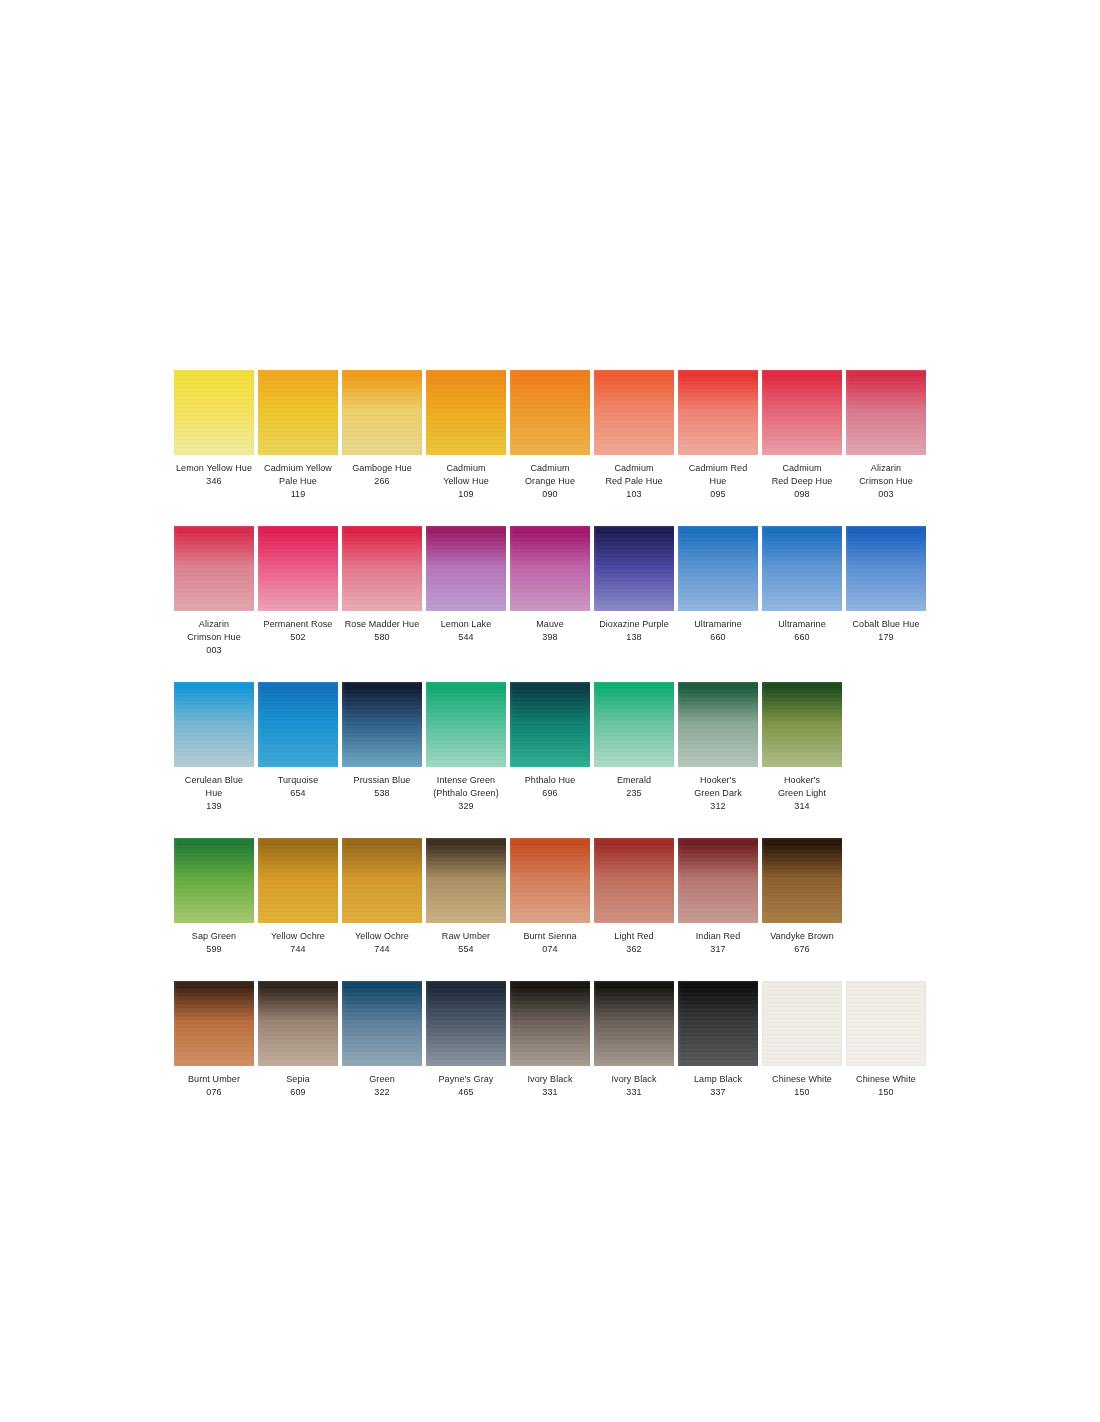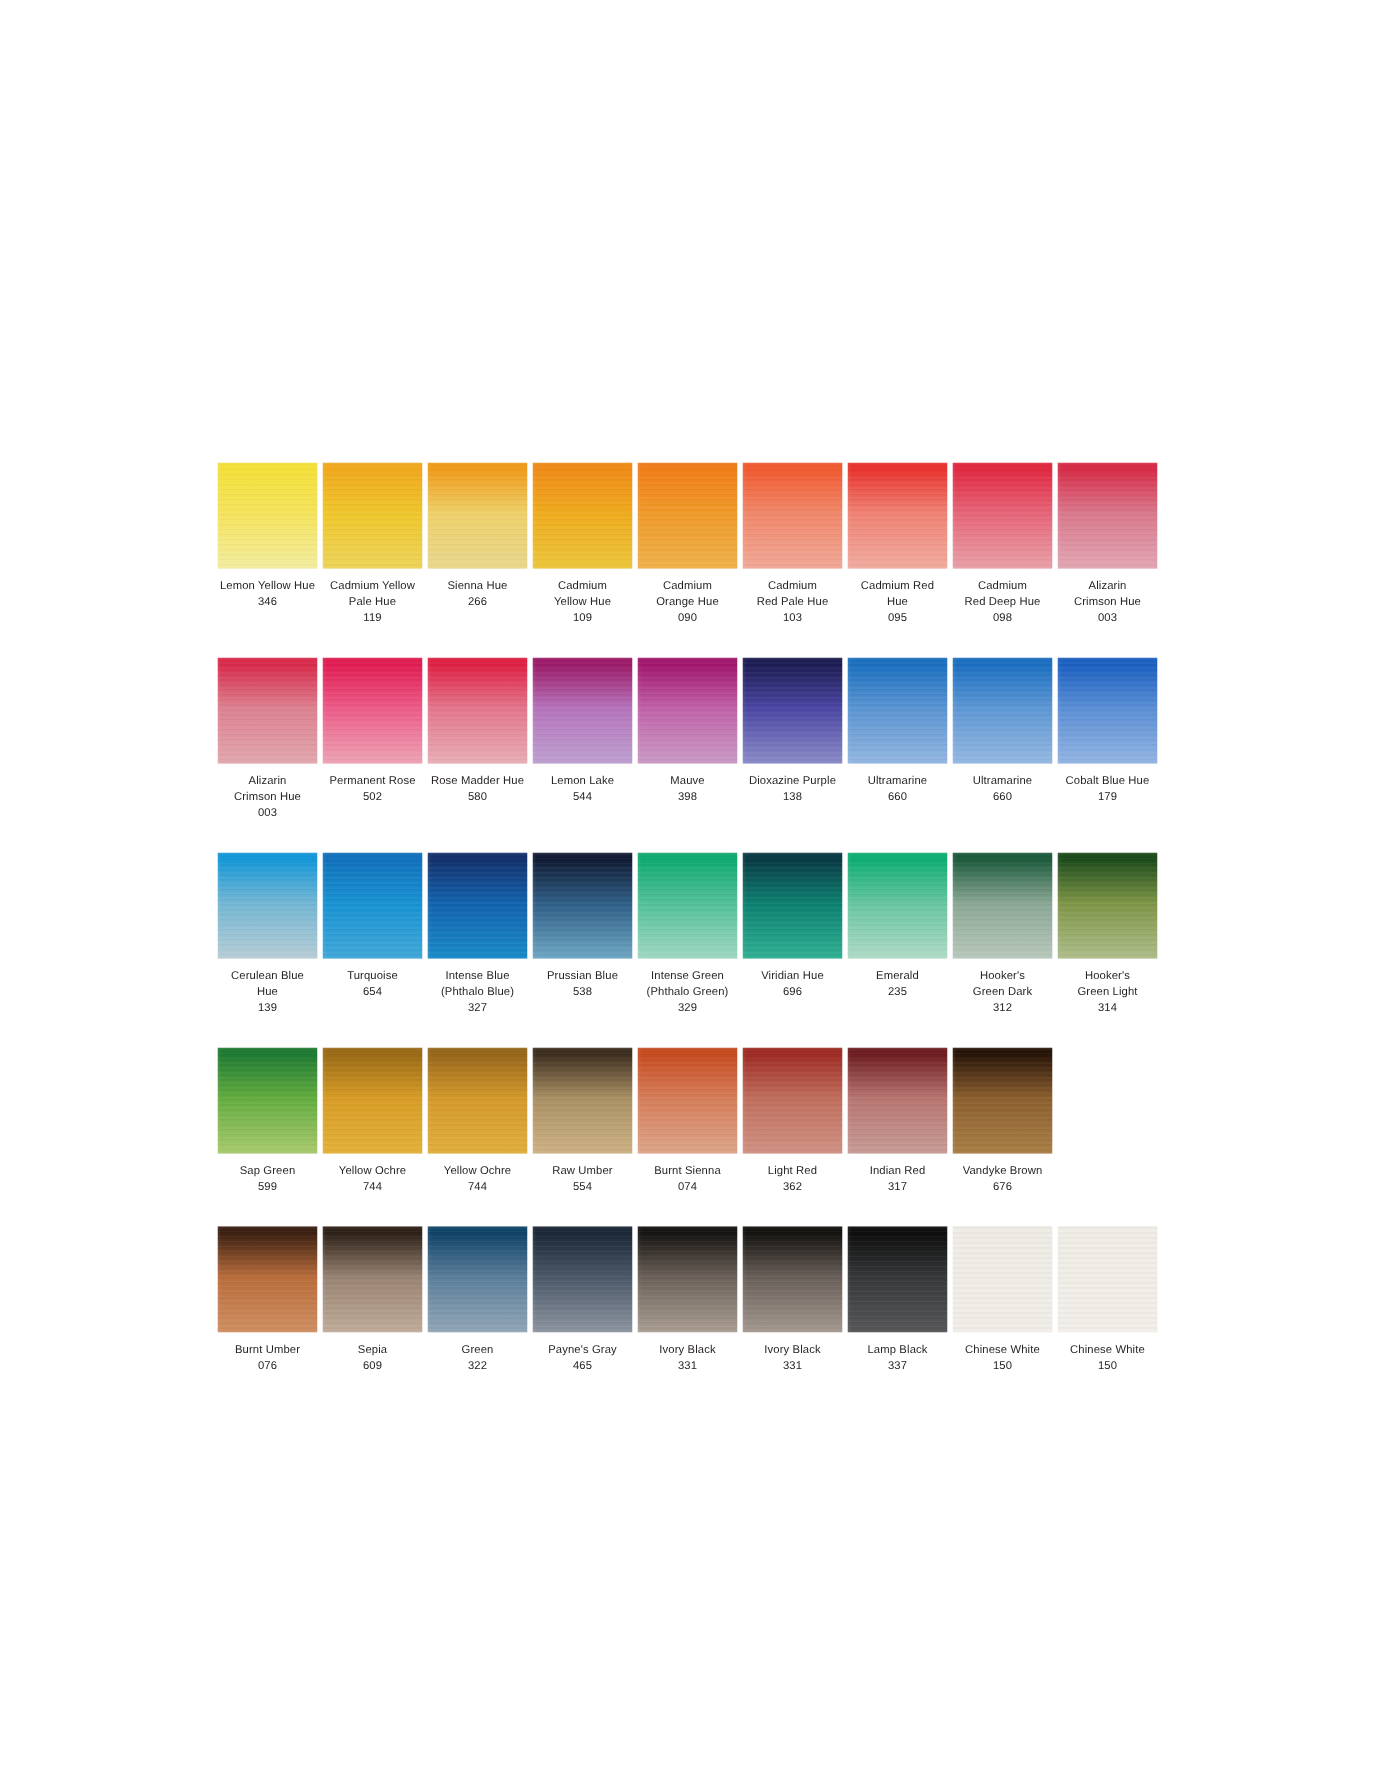--- a/index.html
+++ b/index.html
@@ -118,21 +118,21 @@
             <span class="swatch-code">119</span>
           </div>
         </div>
         <div class="swatch-cell">
           <div class="swatch-chip">
             <div class="grad" style="background: linear-gradient(rgb(239, 155, 24) 0%, rgb(239, 155, 24) 6%, rgb(238, 208, 106) 48%, rgb(233, 215, 140) 100%);"></div>
             <div class="texture"></div>
             <div class="edge"></div>
           </div>
           <div class="swatch-label">
-            <span class="swatch-name">Sienna Hue</span>
+            <span class="swatch-name">Gamboge Hue</span>
             <span class="swatch-code">266</span>
           </div>
         </div>
         <div class="swatch-cell">
           <div class="swatch-chip">
             <div class="grad" style="background: linear-gradient(rgb(239, 139, 24) 0%, rgb(239, 139, 24) 6%, rgb(238, 171, 30) 48%, rgb(236, 197, 59) 100%);"></div>
             <div class="texture"></div>
             <div class="edge"></div>
           </div>
           <div class="swatch-label">
@@ -325,32 +325,20 @@
             <div class="texture"></div>
             <div class="edge"></div>
           </div>
           <div class="swatch-label">
             <span class="swatch-name">Turquoise</span>
             <span class="swatch-code">654</span>
           </div>
         </div>
         <div class="swatch-cell">
           <div class="swatch-chip">
-            <div class="grad" style="background: linear-gradient(rgb(19, 48, 108) 0%, rgb(19, 48, 108) 6%, rgb(17, 98, 173) 48%, rgb(26, 139, 200) 100%);"></div>
-            <div class="texture"></div>
-            <div class="edge"></div>
-          </div>
-          <div class="swatch-label">
-            <span class="swatch-name">Intense Blue
-(Phthalo Blue)</span>
-            <span class="swatch-code">327</span>
-          </div>
-        </div>
-        <div class="swatch-cell">
-          <div class="swatch-chip">
             <div class="grad" style="background: linear-gradient(rgb(16, 27, 51) 0%, rgb(16, 27, 51) 6%, rgb(46, 94, 134) 48%, rgb(110, 167, 196) 100%);"></div>
             <div class="texture"></div>
             <div class="edge"></div>
           </div>
           <div class="swatch-label">
             <span class="swatch-name">Prussian Blue</span>
             <span class="swatch-code">538</span>
           </div>
         </div>
         <div class="swatch-cell">
@@ -365,21 +353,21 @@
             <span class="swatch-code">329</span>
           </div>
         </div>
         <div class="swatch-cell">
           <div class="swatch-chip">
             <div class="grad" style="background: linear-gradient(rgb(10, 58, 68) 0%, rgb(10, 58, 68) 6%, rgb(12, 128, 112) 48%, rgb(48, 176, 147) 100%);"></div>
             <div class="texture"></div>
             <div class="edge"></div>
           </div>
           <div class="swatch-label">
-            <span class="swatch-name">Viridian Hue</span>
+            <span class="swatch-name">Phthalo Hue</span>
             <span class="swatch-code">696</span>
           </div>
         </div>
         <div class="swatch-cell">
           <div class="swatch-chip">
             <div class="grad" style="background: linear-gradient(rgb(14, 174, 114) 0%, rgb(14, 174, 114) 6%, rgb(103, 197, 160) 48%, rgb(176, 219, 198) 100%);"></div>
             <div class="texture"></div>
             <div class="edge"></div>
           </div>
           <div class="swatch-label">

